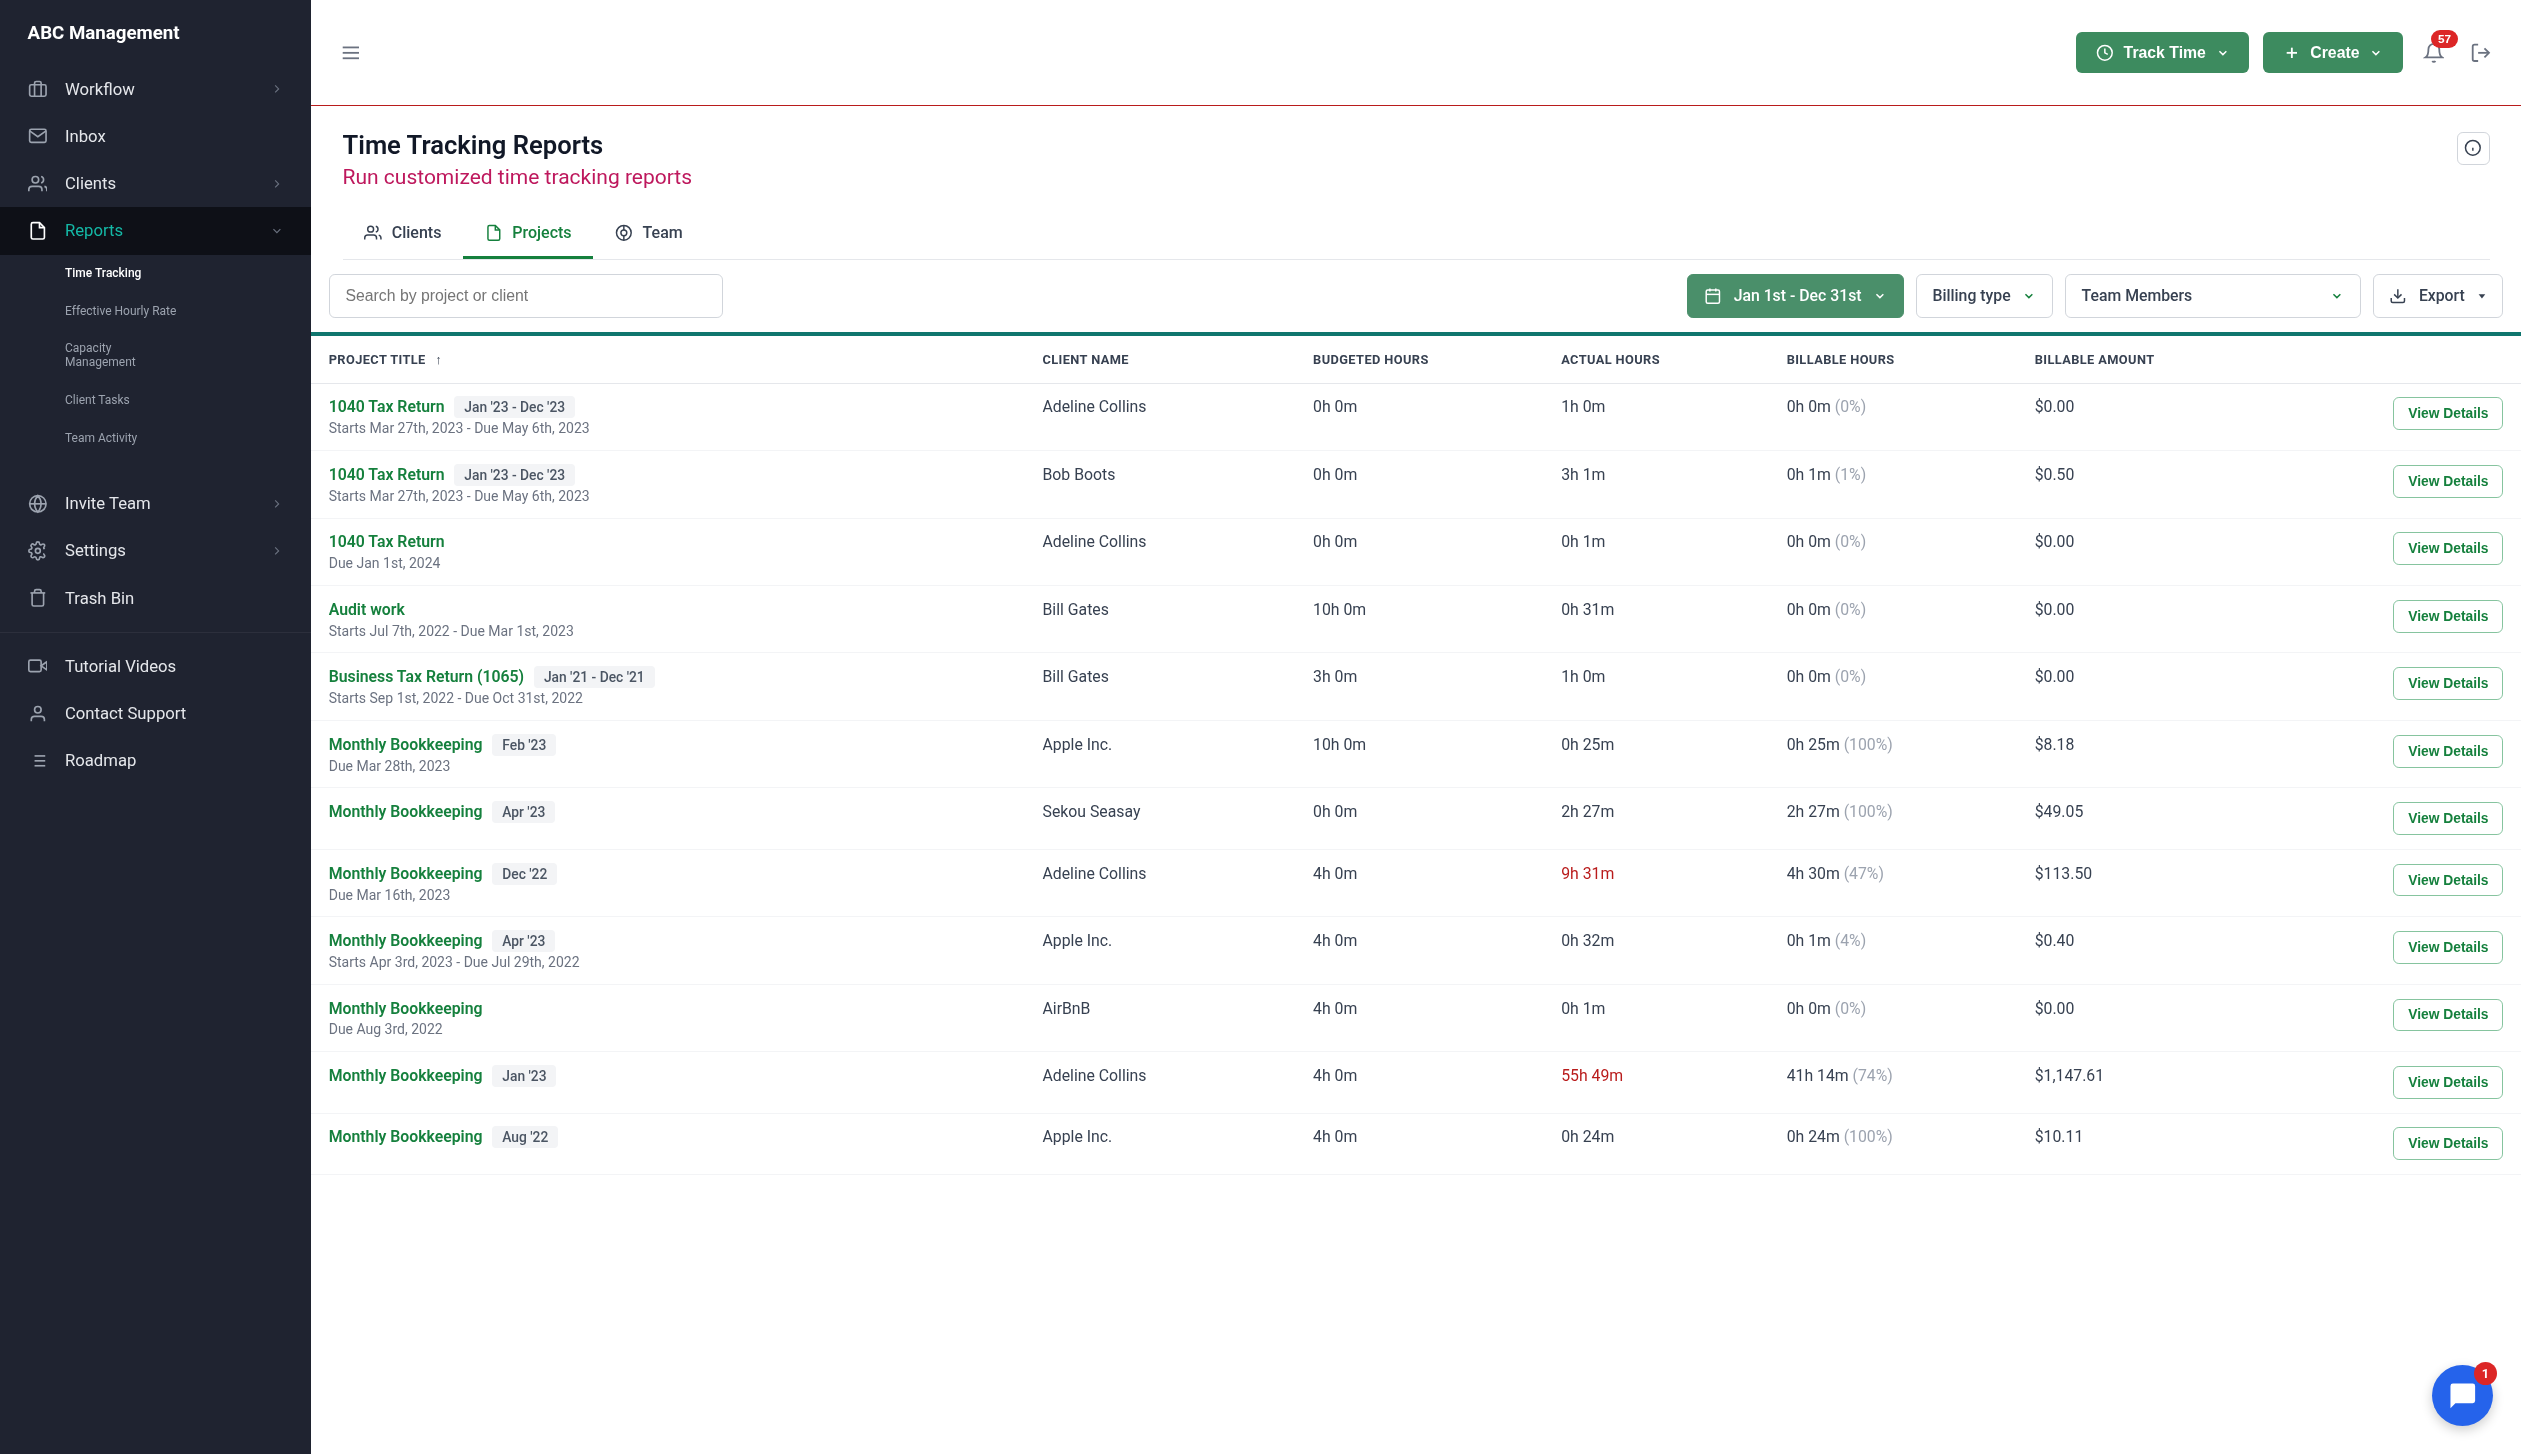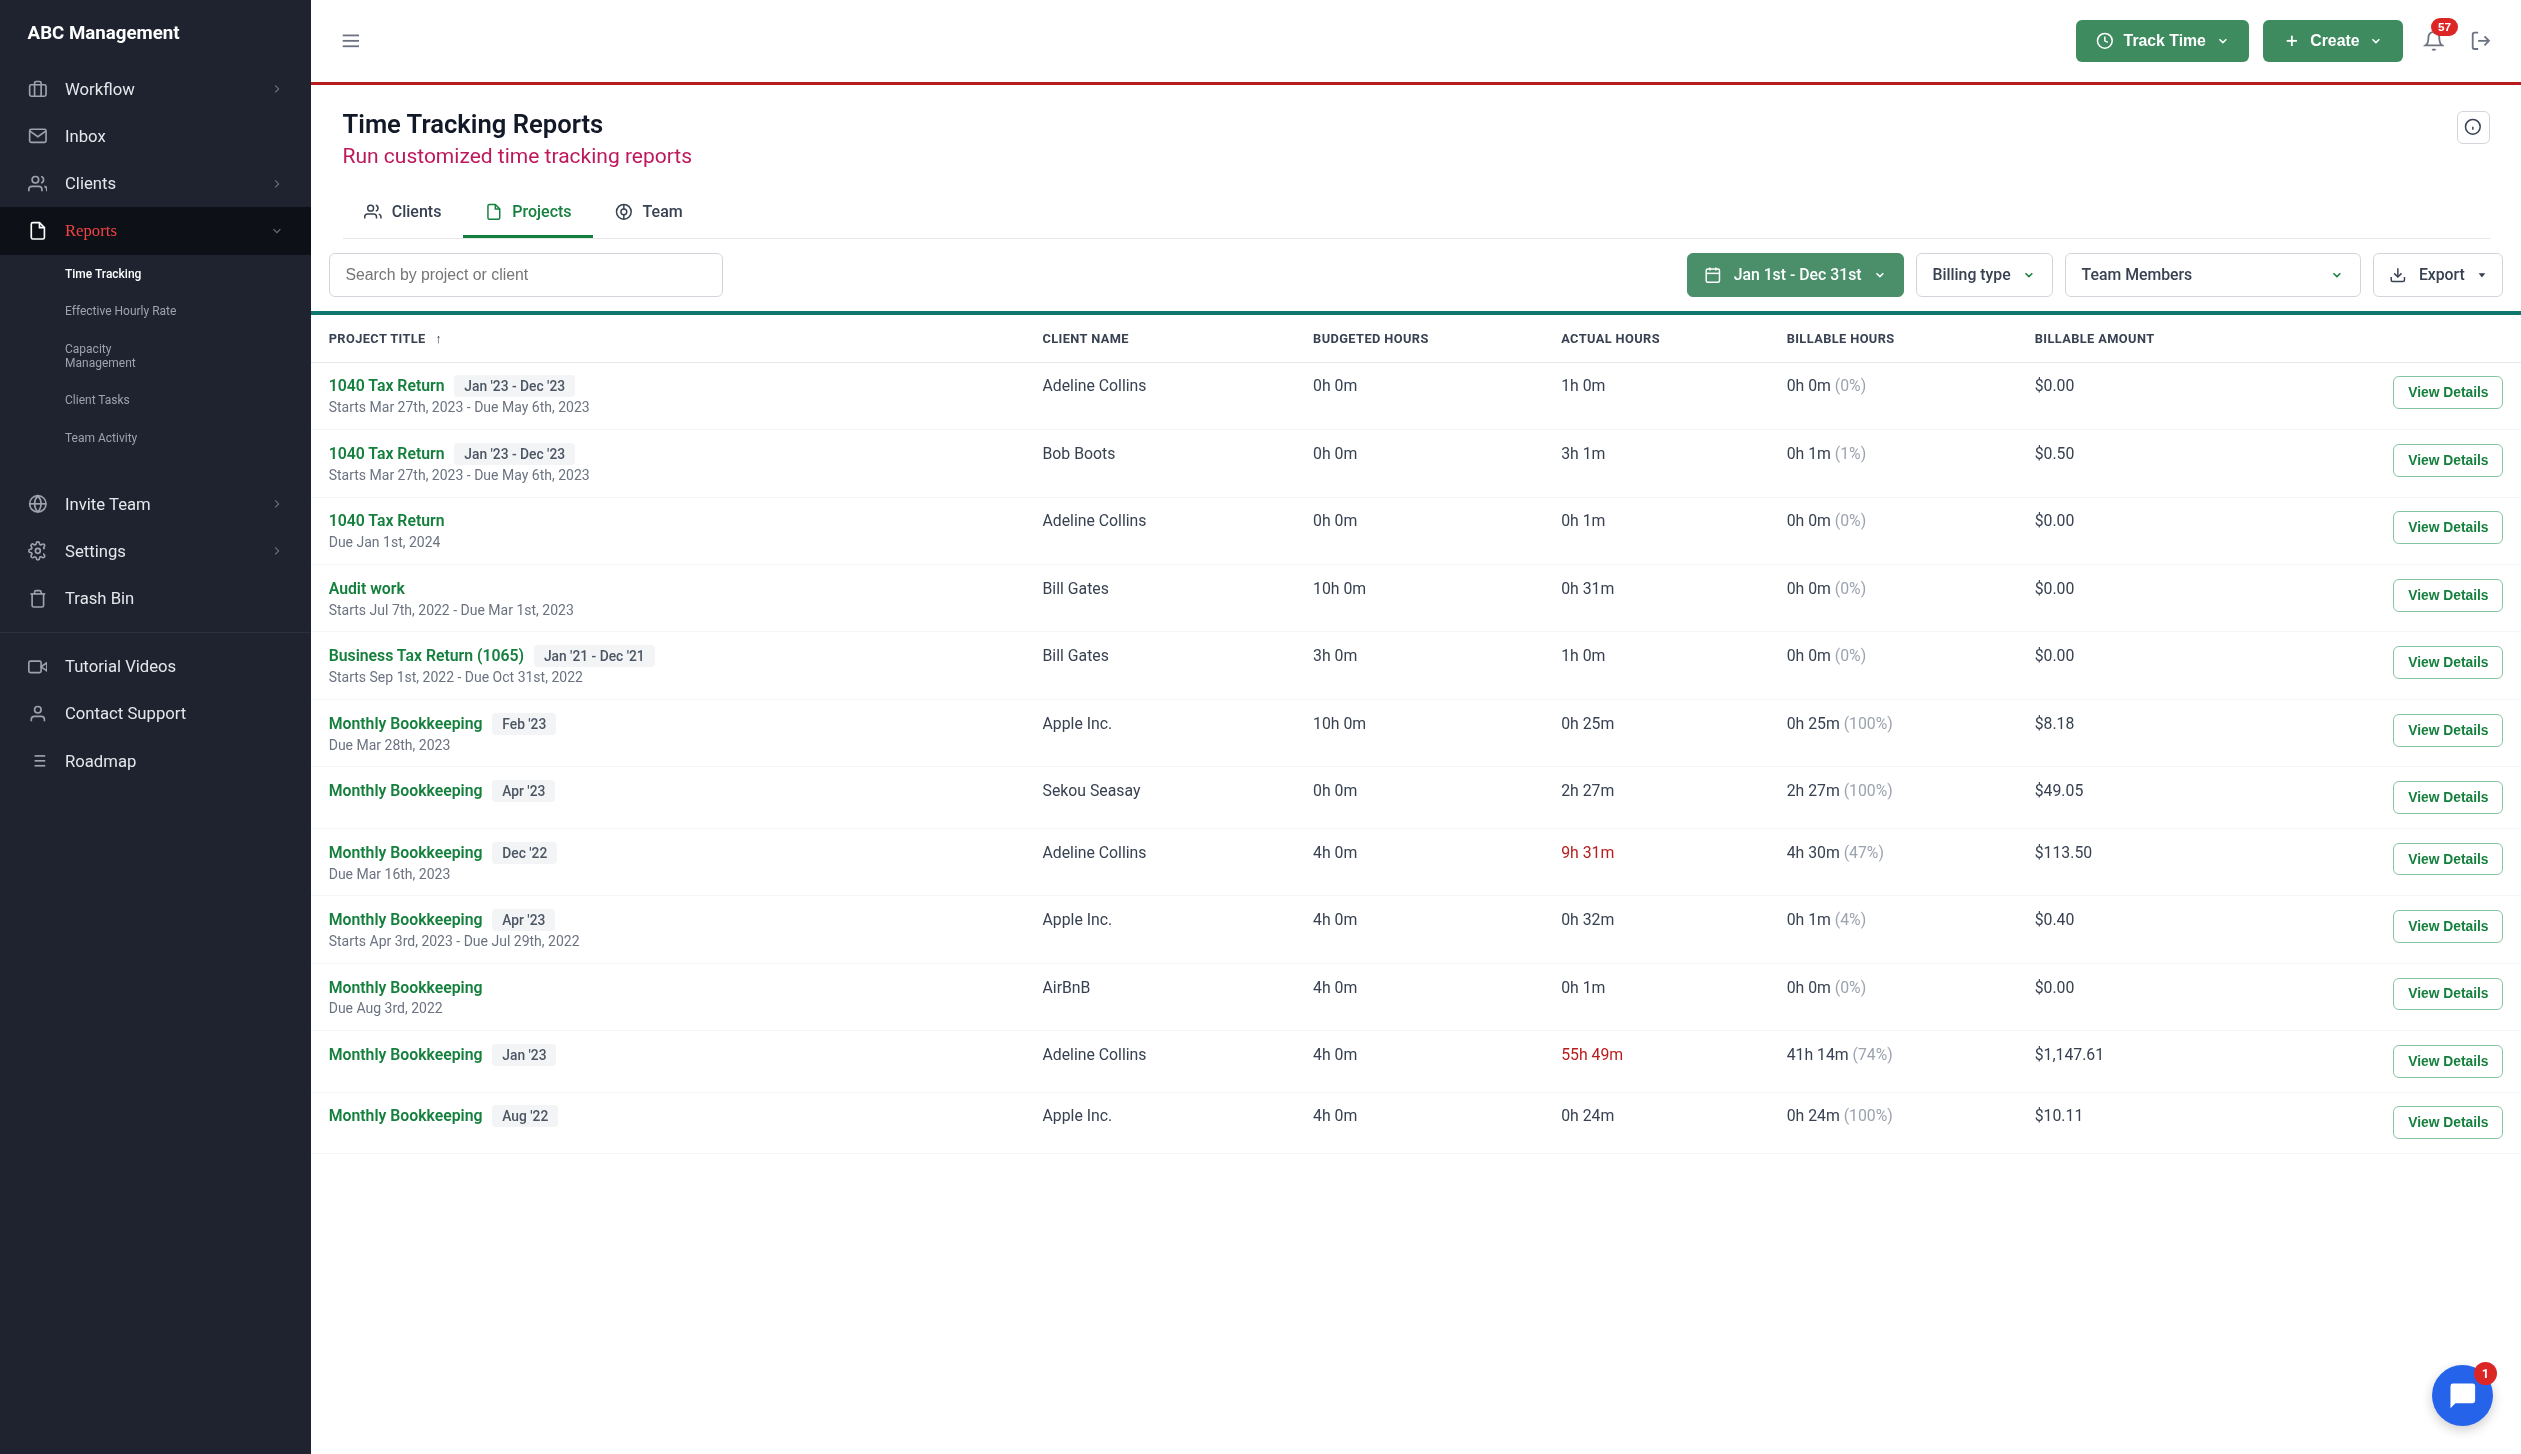--- a/index.html
+++ b/index.html
@@ -14,21 +14,21 @@
 .nav-item .chevron { margin-left: auto; color:#6b7280; }
 .sub-items { padding-left: 65px; }
 .sub-item { padding: 11.8px 19.7px 11.8px 0; color:#9ca3af; font-size: 12px; cursor:pointer; }
 .sub-item.active { color:#fff; font-weight:500; }
 .sidebar-divider { height: 1px; background: rgba(255,255,255,0.06); margin: 9.9px 0; }
 
 
 .main { flex: 1; display: flex; flex-direction: column; overflow: hidden; }
 
 
-.topbar { height: 85px; border-bottom: 3px solid #b91c1c; display: flex; align-items: center; padding: 0 23.6px; gap: 13.8px; }
+.topbar { height: 106px; border-bottom: 1px solid #b91c1c; display: flex; align-items: center; padding: 0 23.6px; gap: 13.8px; }
 .hamburger-btn { background:none; border:none; cursor:pointer; color:#6b7280; padding:5.9px; }
 .topbar-spacer { flex:1; }
 .btn { border: none; border-radius: 5.9px; padding: 11.8px 19.7px; font-size: 15.8px; font-weight: 600; cursor: pointer; display: inline-flex; align-items: center; gap: 9.9px; }
 .btn-green { background: #3d8b5f; color: #fff; }
 .notif-btn { background:none; border:none; position:relative; color:#6b7280; cursor:pointer; padding:5.9px;}
 .notif-badge { position:absolute; top:-5.9px; right:-7.9px; background:#dc2626; color:#fff; font-size:11.8px; border-radius:9.9px; padding:2px 6.9px; font-weight:700;}
 .logout-btn { background:none; border:none; color:#6b7280; cursor:pointer; padding:5.9px;}
 
 
 .page-header { padding: 23.6px 31.5px 0 31.5px; position:relative; }
@@ -119,21 +119,21 @@
     </span>
   </div>
 
   <div class="nav-item active-dark">
     <span class="icon" style="color:#fff;">
       <svg width="19.7" height="19.7" viewBox="0 0 24 24" fill="none" stroke="currentColor" stroke-width="2">
           <path d="M14 2H6a2 2 0 0 0-2 2v16a2 2 0 0 0 2 2h12a2 2 0 0 0 2-2V8z"></path>
           <polyline points="14 2 14 8 20 8"></polyline>
         </svg>
     </span>
-    <span style="color:#ef4444;font-family:Liberation Serif, serif;">Reports</span>
+    <span style="color:#14b8a6;">Reports</span>
     <span class="chevron">
       <svg width="13.8" height="13.8" viewBox="0 0 24 24" fill="none" stroke="currentColor" stroke-width="2">
           <polyline points="6 9 12 15 18 9"></polyline>
         </svg>
     </span>
   </div>
 
   <div class="sub-items">
     <div class="sub-item active">Time Tracking</div>
     <div class="sub-item">Effective Hourly Rate</div>

